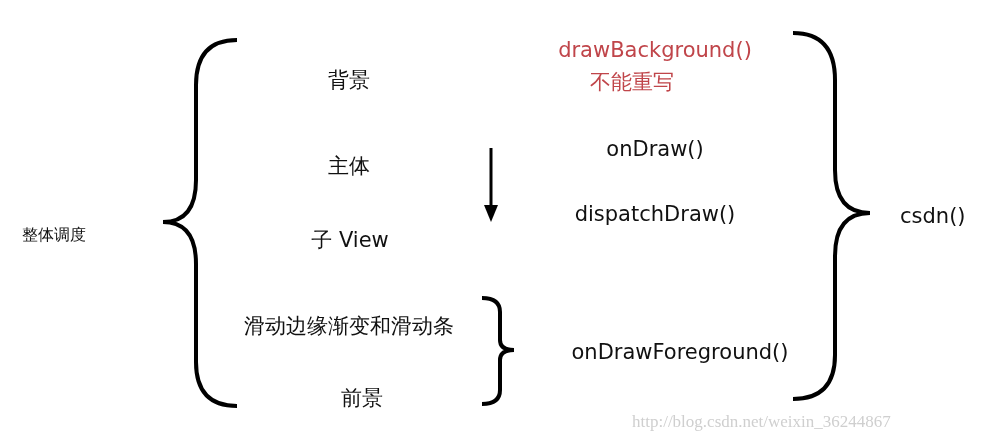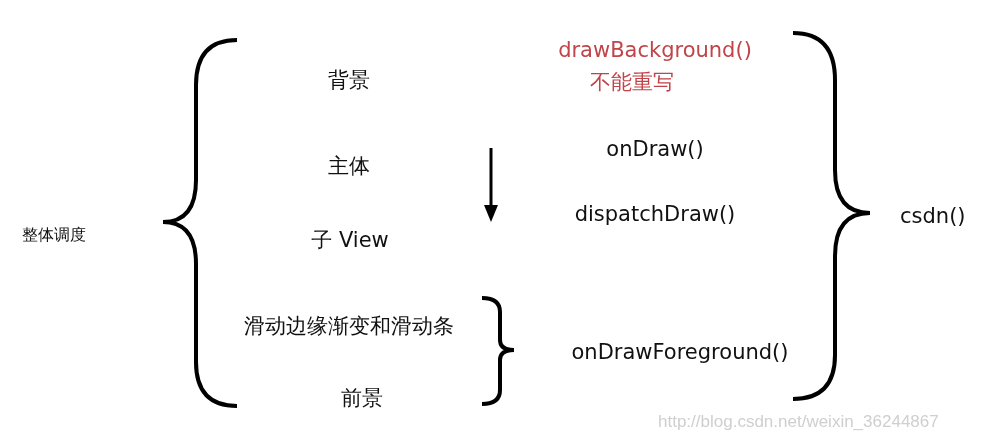--- a/index.html
+++ b/index.html
@@ -1,22 +1,22 @@
 <!DOCTYPE html>
 <html><head>
   <meta charset="utf-8">
   <style>
     html, body { margin: 0; padding: 0; background: #ffffff; }
     body { width: 1002px; height: 440px; position: relative; overflow: hidden;
            font-family: "DejaVu Sans", "Liberation Sans", sans-serif; color: #111; }
     .lbl { position: absolute; white-space: nowrap; font-size: 21px; line-height: 1; }
     .center { transform: translateX(-50%); }
     .red { color: #c0454a; }
-    .wm { position: absolute; font-family: Liberation Sans, sans-serif;
-          font-size: 17px; color: #cfcfcf; white-space: nowrap; margin-left: 26px; }
+    .wm { position: absolute; font-family: Liberation Serif, serif;
+          font-size: 17px; color: #cfcfcf; white-space: nowrap; }
     svg.shapes { position: absolute; left: 0; top: 0; }
   </style>
 </head>
 <body>
 
 <svg class="shapes" width="1002" height="440" viewBox="0 0 1002 440">
 
   <path d="M237 40 Q196 40 196 85 L196 180 Q196 222 163 222 Q196 222 196 264 L196 362 Q196 406 237 406" fill="none" stroke="#000" stroke-width="4" stroke-linecap="butt"></path>
 
   <path d="M482 298 Q500 298 500 312 L500 340 Q500 350 514 350 Q500 350 500 360 L500 390 Q500 404 482 404" fill="none" stroke="#000" stroke-width="4"></path>

